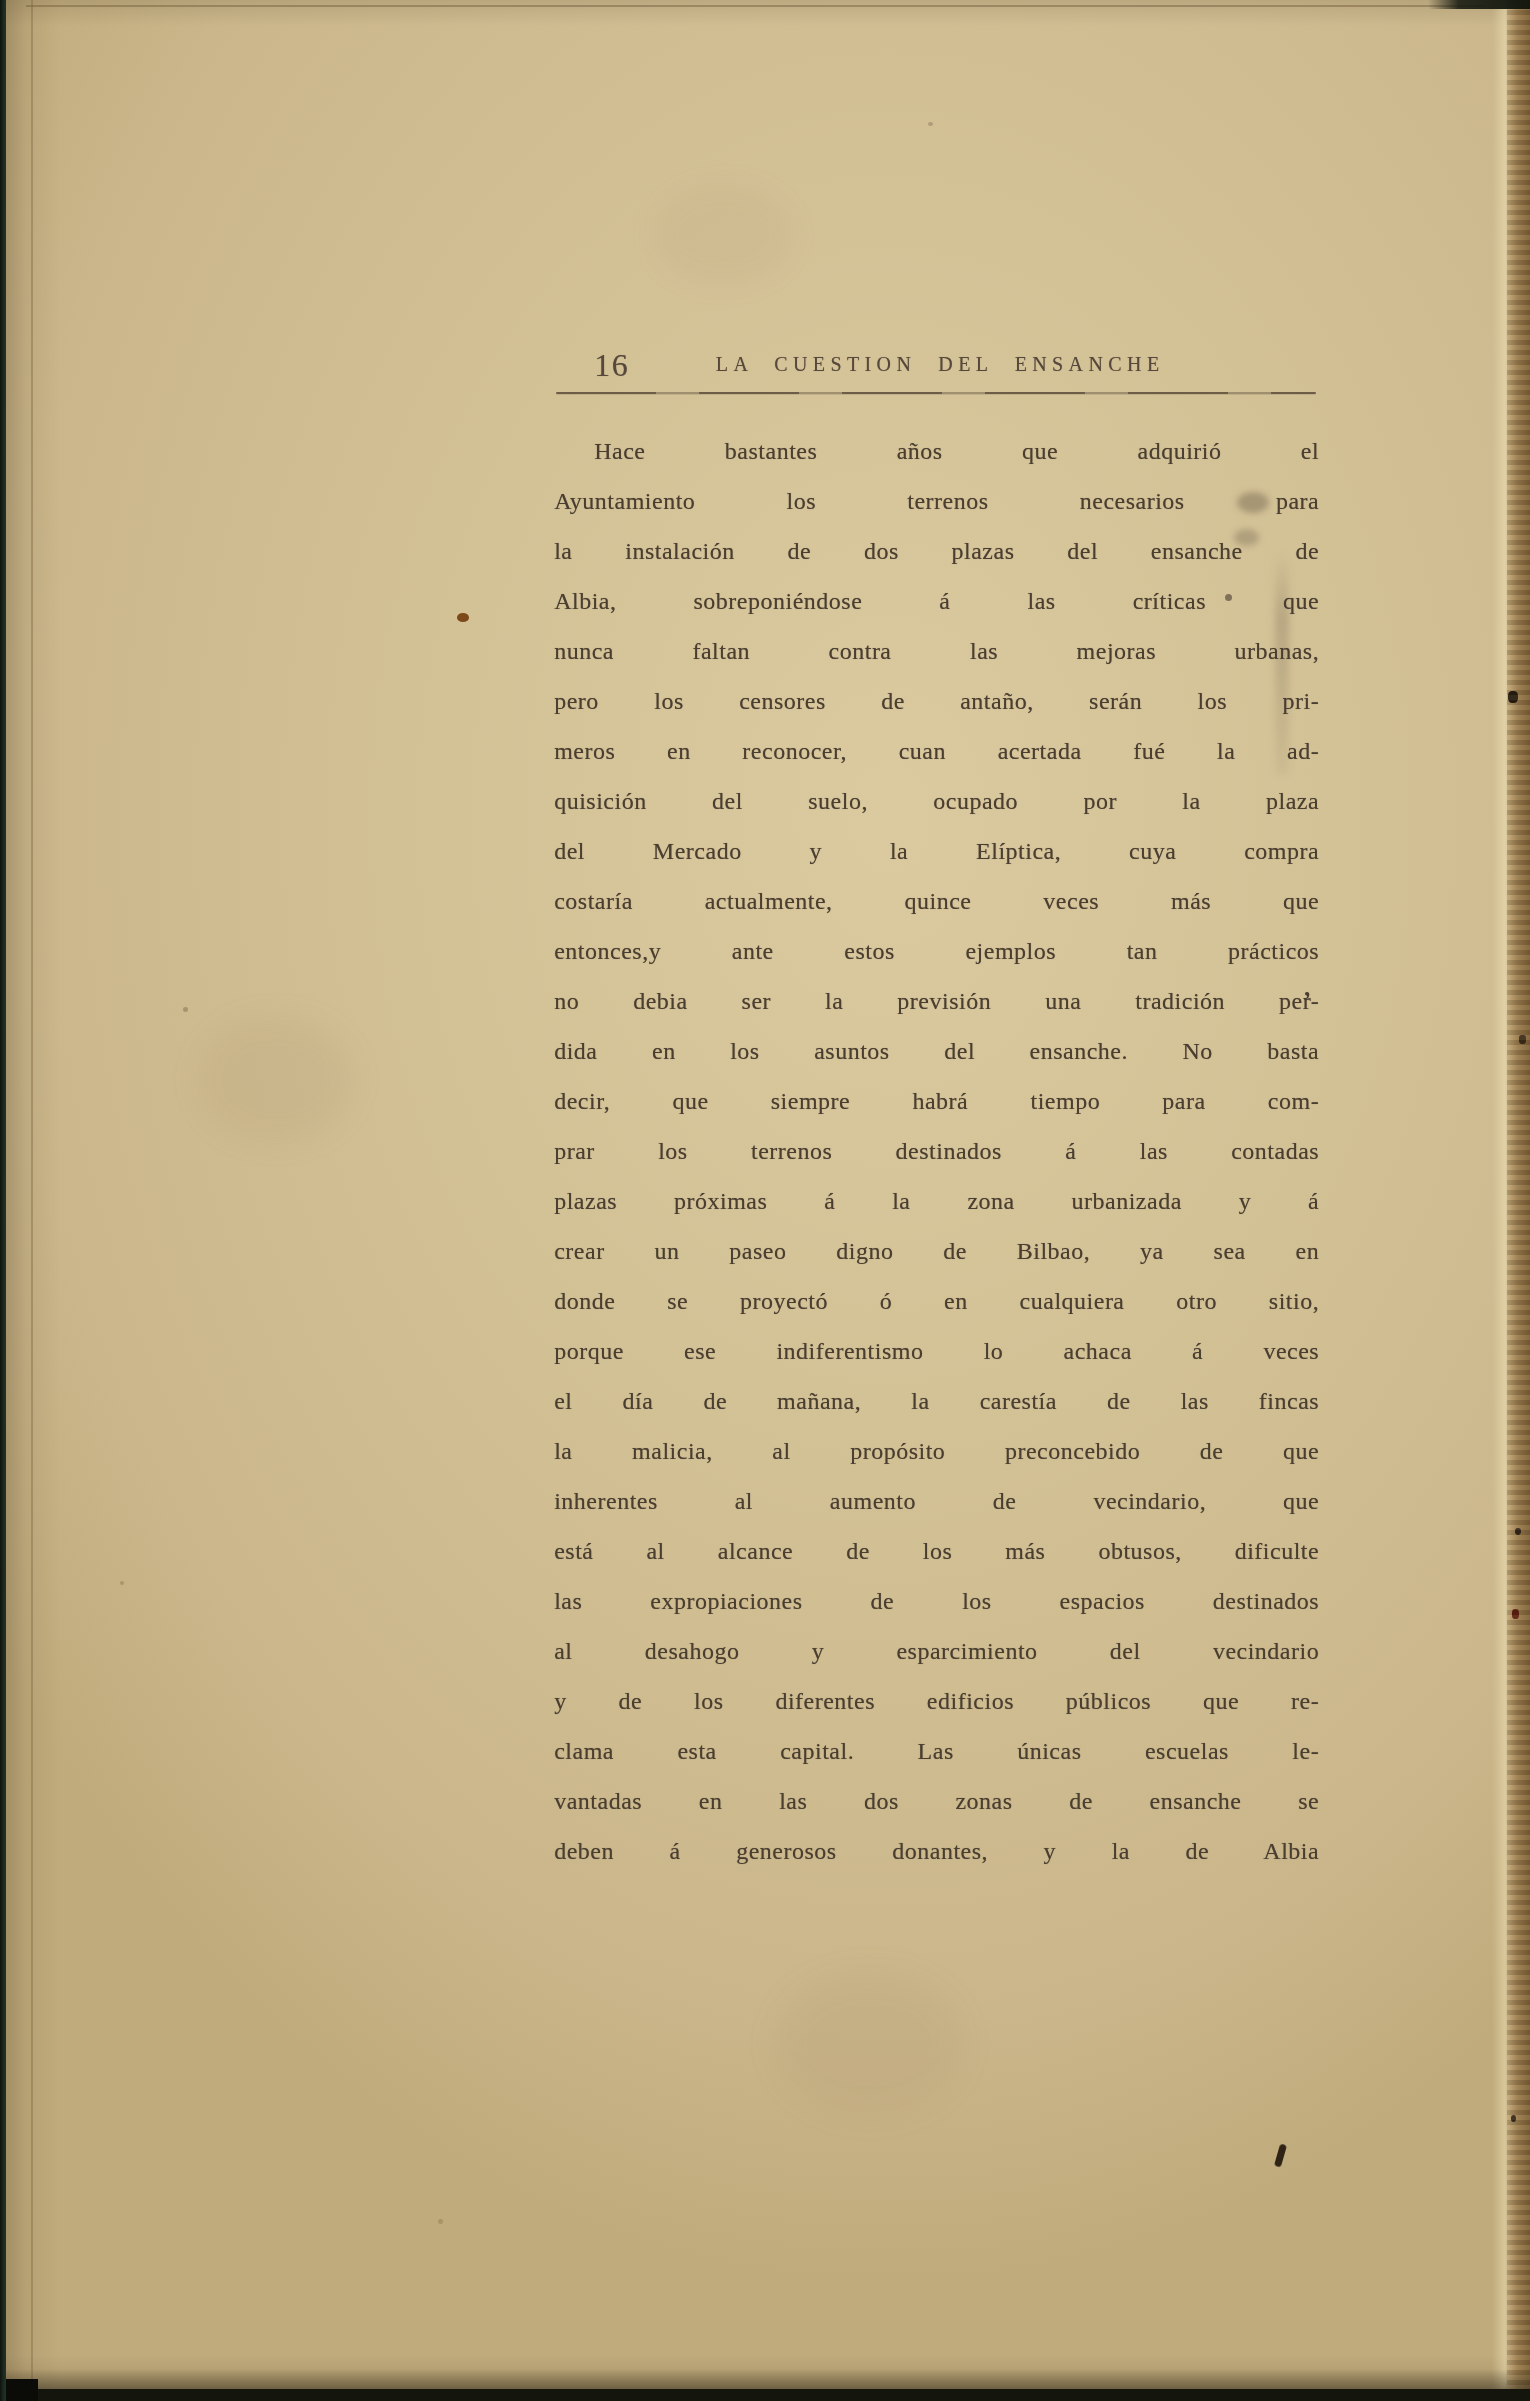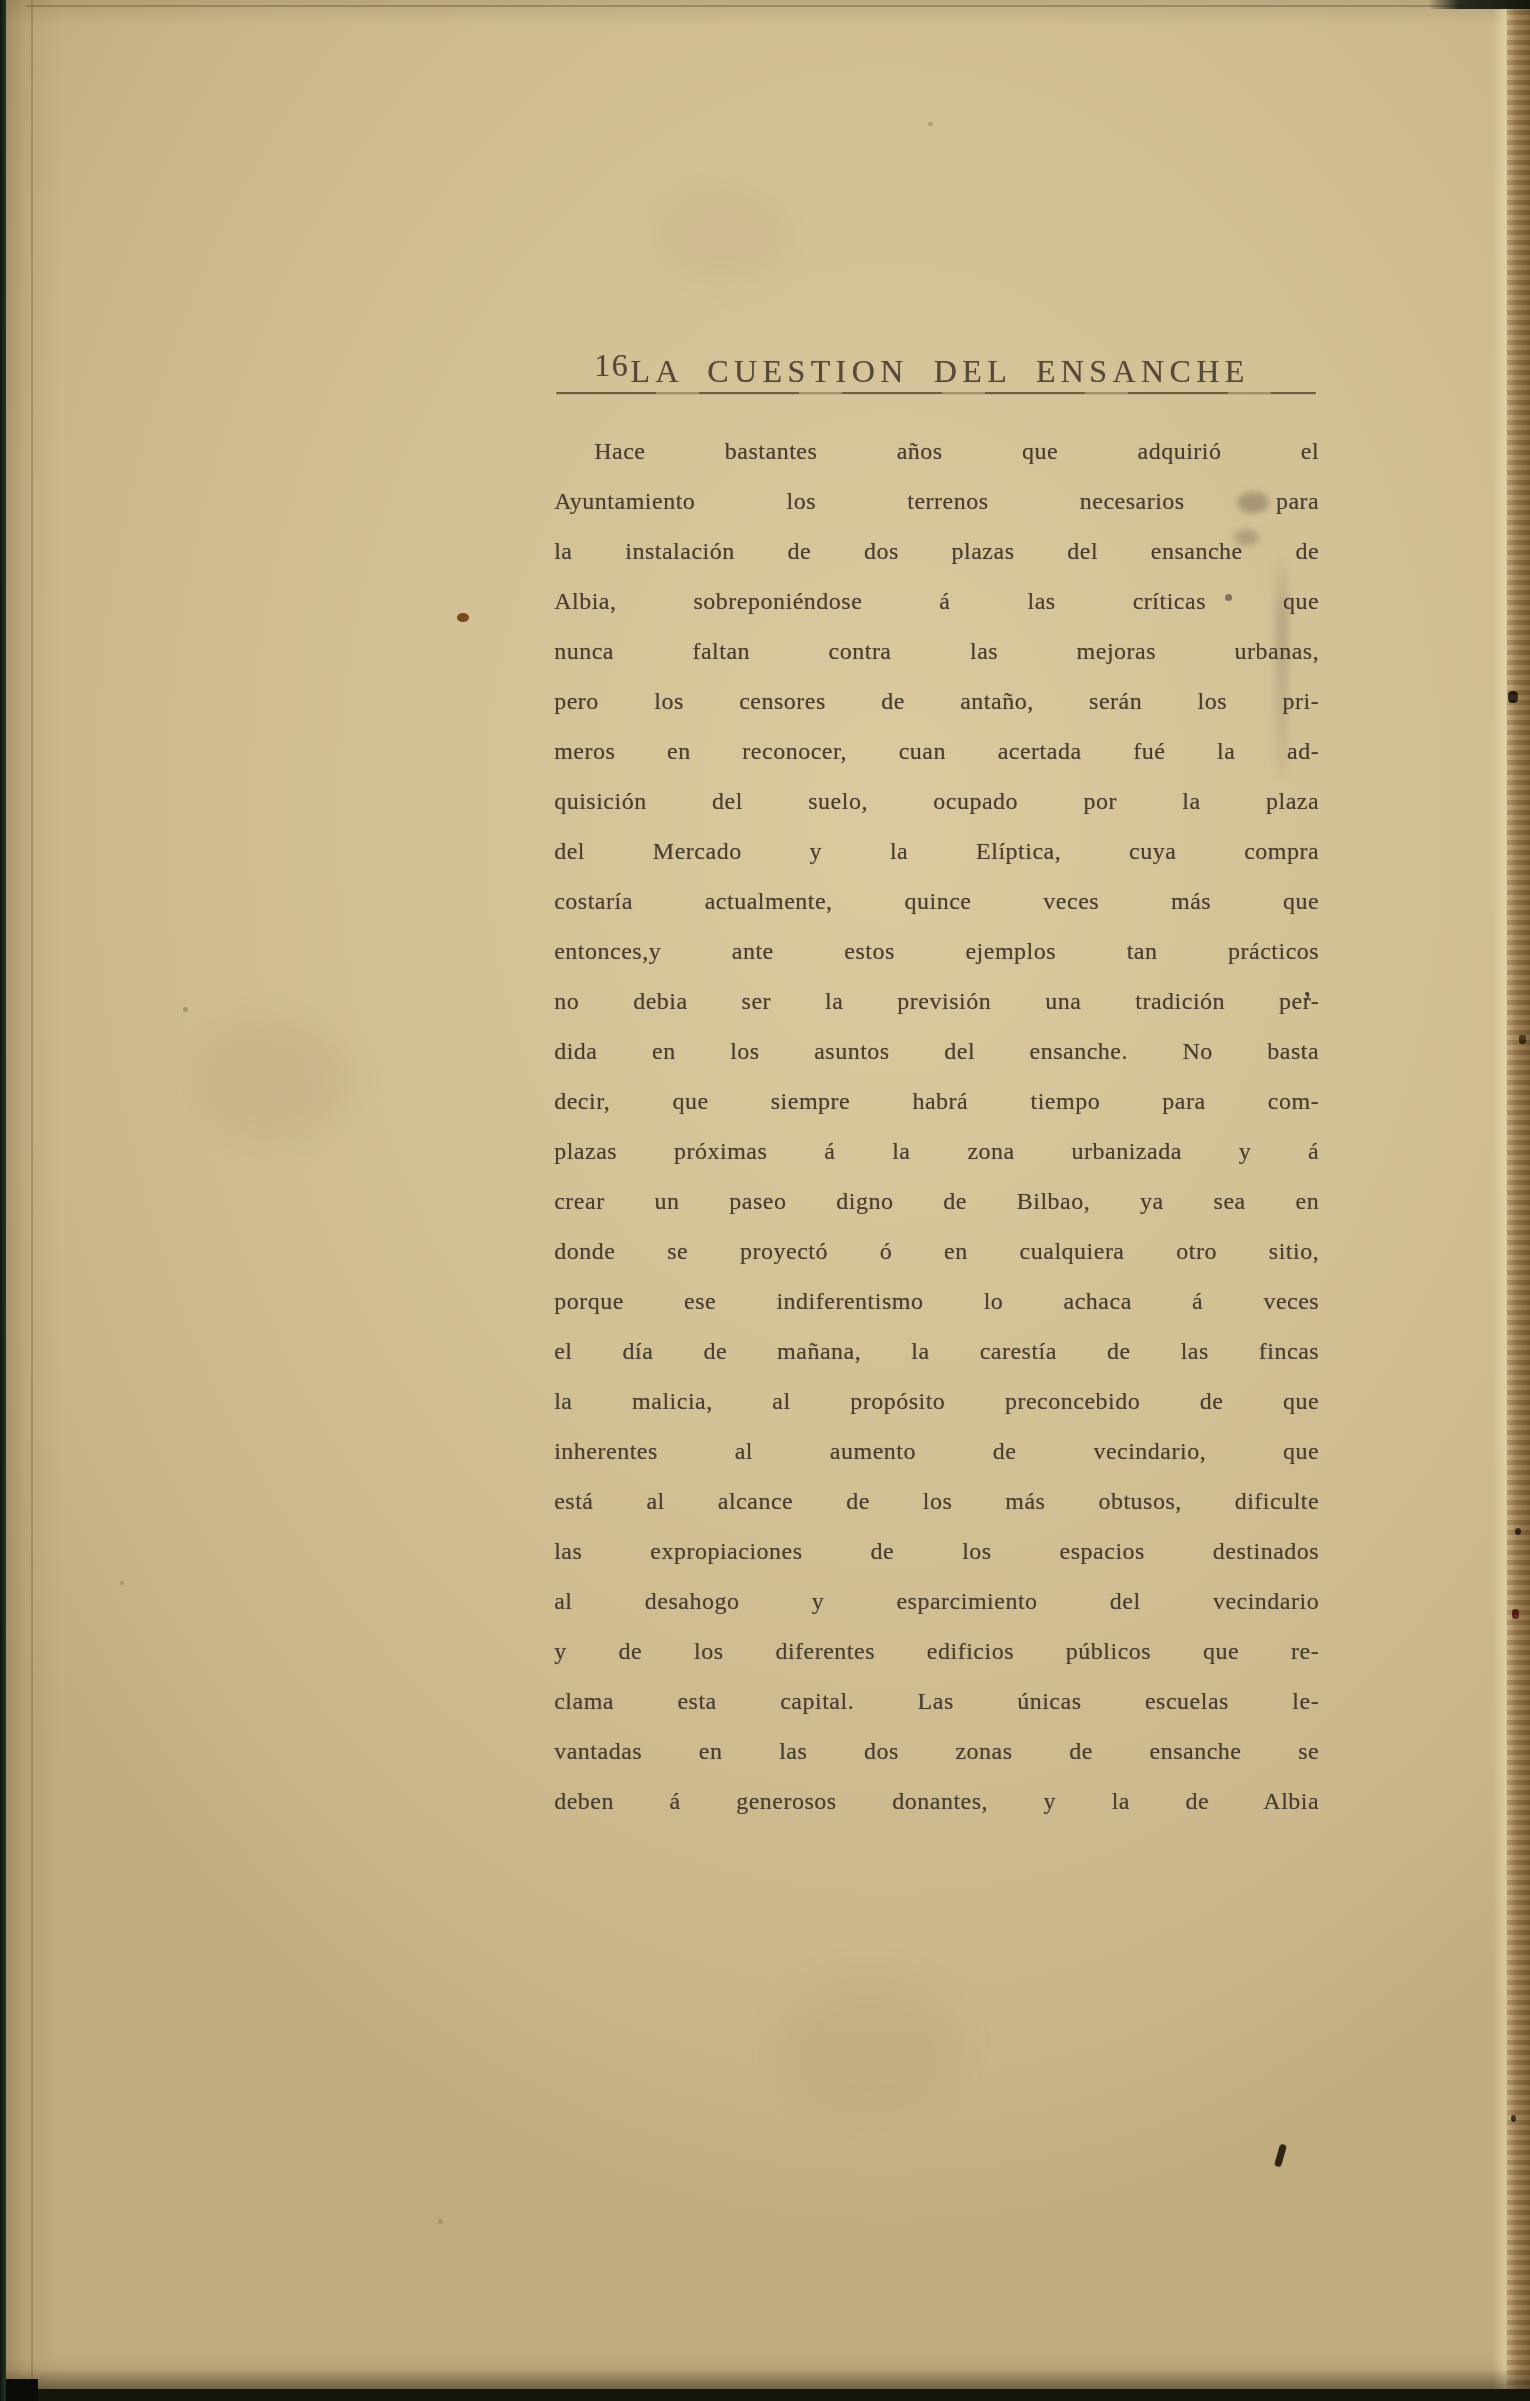--- a/index.html
+++ b/index.html
@@ -42,21 +42,21 @@
     background:linear-gradient(90deg, rgba(18,22,15,0) 0%, rgba(18,22,15,.85) 30%, #14180f 100%);}
   .bottom-strip{position:absolute;left:0;right:0;bottom:0;height:11.6px;background:#14160e;}
   .bottom-shadow{position:absolute;left:0;right:0;bottom:11.6px;height:20px;
     background:linear-gradient(0deg, rgba(40,35,20,.45), rgba(40,35,20,0));}
   .corner-block{position:absolute;left:0;bottom:0;width:32px;height:21.6px;background:#0b0c07;}
   
   .header{position:absolute;left:554px;top:345px;width:760px;height:43px;color:var(--header-ink,#56483a);}
   .pagenum{position:absolute;left:34px;top:1.5px;font-size:32px;letter-spacing:1.5px;
     text-shadow:0 0 0.8px rgba(86,72,58,.55);}
   .running-title{position:absolute;left:0;right:0;top:7.7px;text-align:center;
-    font-size:32px;letter-spacing:5.4px;word-spacing:11.6px;
+    font-size:20px;letter-spacing:5.4px;word-spacing:11.6px;
     text-shadow:0 0 0.8px rgba(86,72,58,.5);}
   .rule{position:absolute;left:550px;top:392px;width:760px;height:2.3px;border-radius:1.5px;
     background:repeating-linear-gradient(90deg,#6d5d46 0 100px, rgba(109,93,70,.5) 100px 143px);
     box-shadow:0 0.8px 0 rgba(109,93,70,.25);}
   
   .body-block{position:absolute;left:548px;top:426px;width:765px;color:var(--ink,#493e30);}
   .text-line{
     width:100%;
     font-size:24px;line-height:50px;
     letter-spacing:0.5px;word-spacing:2.3px;
@@ -126,20 +126,21 @@
         <div class="text-line">nunca faltan contra las mejoras urbanas,</div>
         <div class="text-line">pero los censores de antaño, serán los pri-</div>
         <div class="text-line">meros en reconocer, cuan acertada fué la ad-</div>
         <div class="text-line">quisición del suelo, ocupado por la plaza</div>
         <div class="text-line">del Mercado y la Elíptica, cuya compra</div>
         <div class="text-line">costaría actualmente, quince veces más que</div>
         <div class="text-line">entonces,y ante estos ejemplos tan prácticos</div>
         <div class="text-line">no debia ser la previsión una tradición per-</div>
         <div class="text-line">dida en los asuntos del ensanche. No basta</div>
         <div class="text-line">decir, que siempre habrá tiempo para com-</div>
+        <div class="text-line">prar los terrenos destinados á las contadas</div>
         <div class="text-line">plazas próximas á la zona urbanizada y á</div>
         <div class="text-line">crear un paseo digno de Bilbao, ya sea en</div>
         <div class="text-line">donde se proyectó ó en cualquiera otro sitio,</div>
         <div class="text-line">porque ese indiferentismo lo achaca á veces</div>
         <div class="text-line">el día de mañana, la carestía de las fincas</div>
         <div class="text-line">la malicia, al propósito preconcebido de que</div>
         <div class="text-line">inherentes al aumento de vecindario, que</div>
         <div class="text-line">está al alcance de los más obtusos, dificulte</div>
         <div class="text-line">las expropiaciones de los espacios destinados</div>
         <div class="text-line">al desahogo y esparcimiento del vecindario</div>

